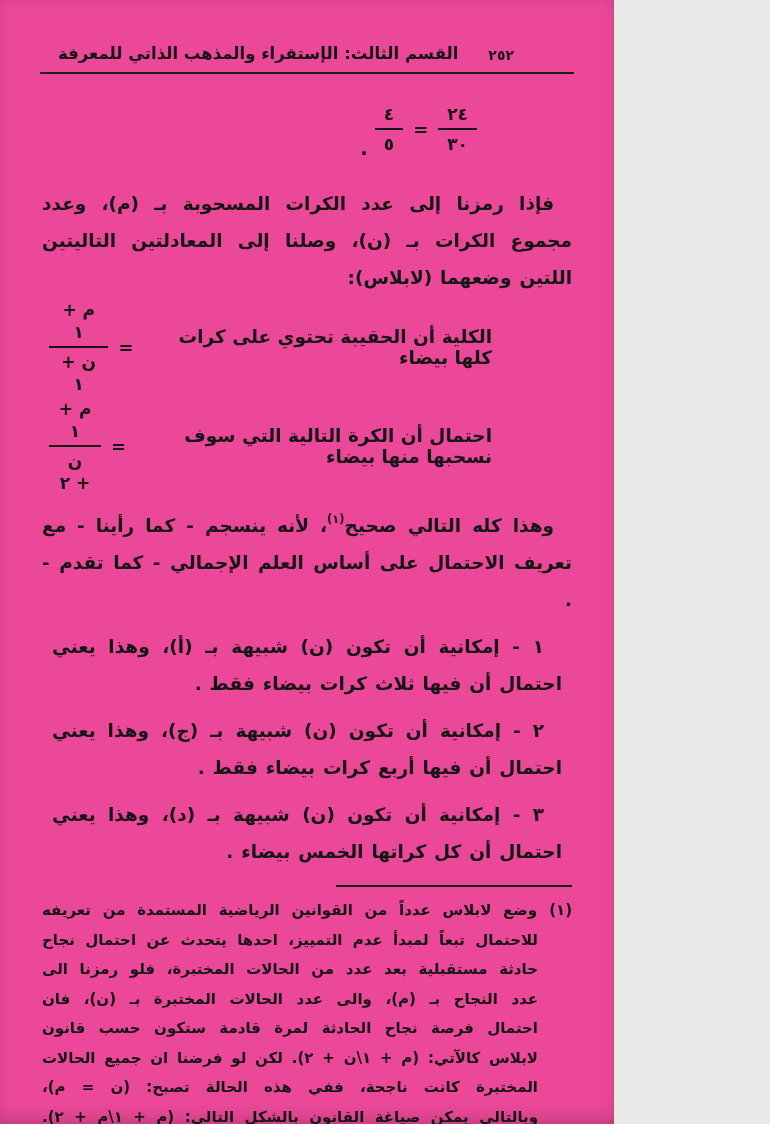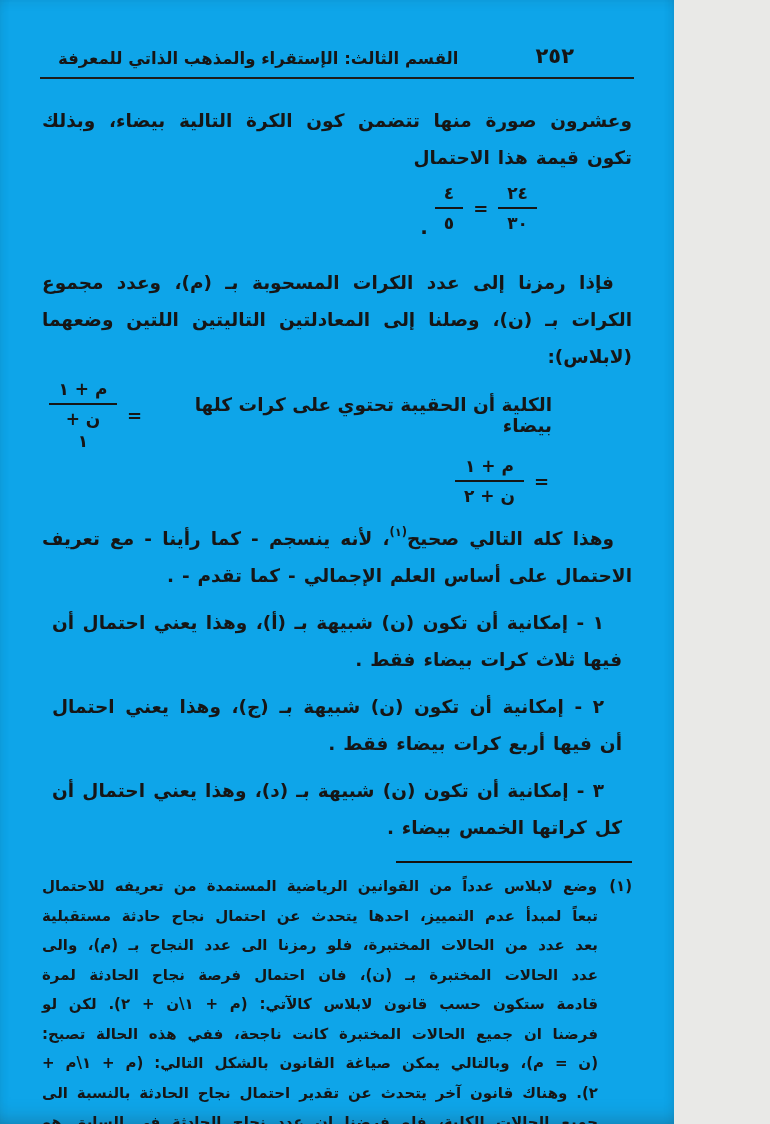--- a/index.html
+++ b/index.html
@@ -1,20 +1,20 @@
 <!DOCTYPE html>
 <html lang="ar"><head>
 <meta charset="utf-8">
 <style>
   html,body{margin:0;padding:0;background:#e9e9e7;}
   .page{
     position:relative;
-    width:674px;height:1124px;
+    width:614px;height:1124px;
     margin:0;
-    background:#0ea5e9;
+    background:#ec4899;
     box-sizing:border-box;
     overflow:hidden;
     direction:rtl;
     font-family:"DejaVu Sans",sans-serif;
     color:#161616;
     box-shadow:inset 0 -16px 22px -16px rgba(40,35,30,.35),
                inset -8px 0 14px -12px rgba(40,35,30,.22),
                inset 8px 0 14px -12px rgba(40,35,30,.14),
                inset 0 10px 16px -14px rgba(40,35,30,.18);
   }
@@ -25,21 +25,21 @@
     align-items:flex-end;
     padding:44px 100px 0 58px;
   }
   .running-title{
     direction:rtl;
     font-size:16.5px;
     font-weight:700;
     letter-spacing:.2px;
   }
   .pagenum{
-    font-size:21px;
+    font-size:14px;
     font-weight:700;
   }
   .head-rule{
     border:0;border-top:2px solid #1d1d1b;
     margin:9px 40px 0 40px;
   }
   .main{
     padding:23px 42px 0 42px;
   }
   .para{
@@ -107,21 +107,20 @@
 <div class="page">
 
   <div class="header">
     <div class="running-title">القسم الثالث: الإستقراء والمذهب الذاتي للمعرفة</div>
     <div class="pagenum">٢٥٢</div>
   </div>
   <hr class="head-rule">
 
   <div class="main">
 
-    <p class="para">وعشرون صورة منها تتضمن كون الكرة التالية بيضاء، وبذلك تكون قيمة هذا الاحتمال</p>
 
     <div class="eq eq-prob">
       <span class="frac">
         <span class="num">٢٤</span>
         <span class="den">٣٠</span>
       </span>
       <span class="eqsign">=</span>
       <span class="frac">
         <span class="num">٤</span>
         <span class="den">٥</span>
@@ -134,20 +133,21 @@
     <div class="eq laplace">
       <span>الكلية أن الحقيبة تحتوي على كرات كلها بيضاء</span>
       <span class="eqsign">=</span>
       <span class="frac">
         <span class="num">م + ١</span>
         <span class="den">ن + ١</span>
       </span>
     </div>
 
     <div class="eq laplace">
+      <span>احتمال أن الكرة التالية التي سوف نسحبها منها بيضاء</span>
       <span class="eqsign">=</span>
       <span class="frac">
         <span class="num">م + ١</span>
         <span class="den">ن + ٢</span>
       </span>
     </div>
 
     <p class="para indent mt"><span>وهذا كله التالي صحيح</span><sup class="fnref">(١)</sup><span>، لأنه ينسجم - كما رأينا - مع تعريف الاحتمال على أساس العلم الإجمالي - كما تقدم - .</span></p>
 
 

